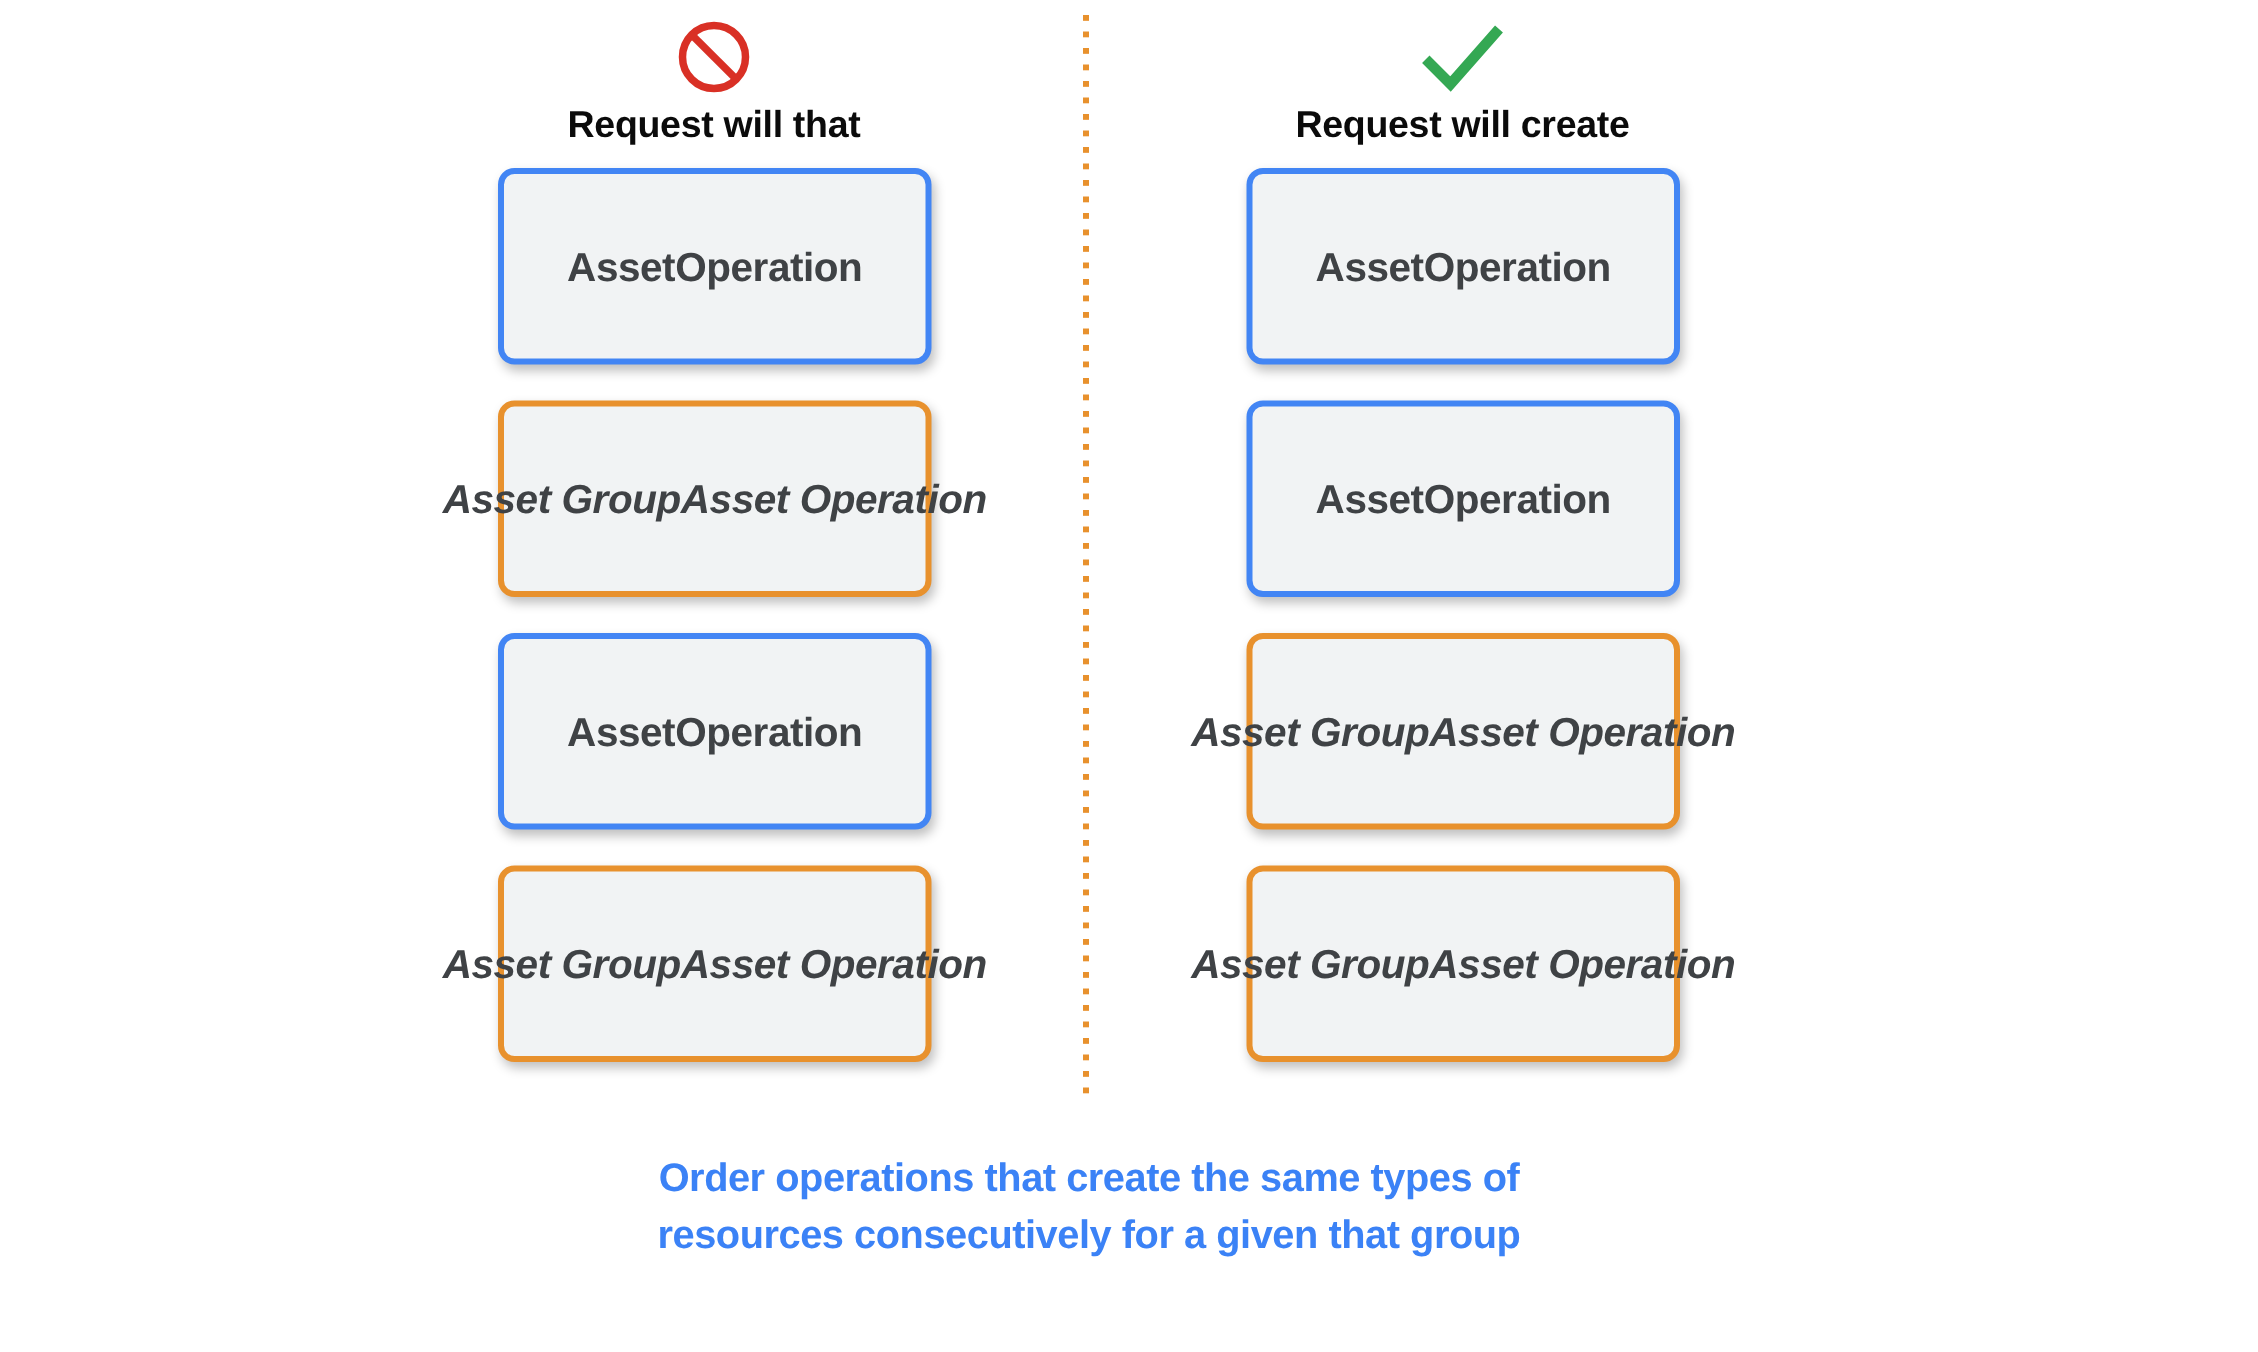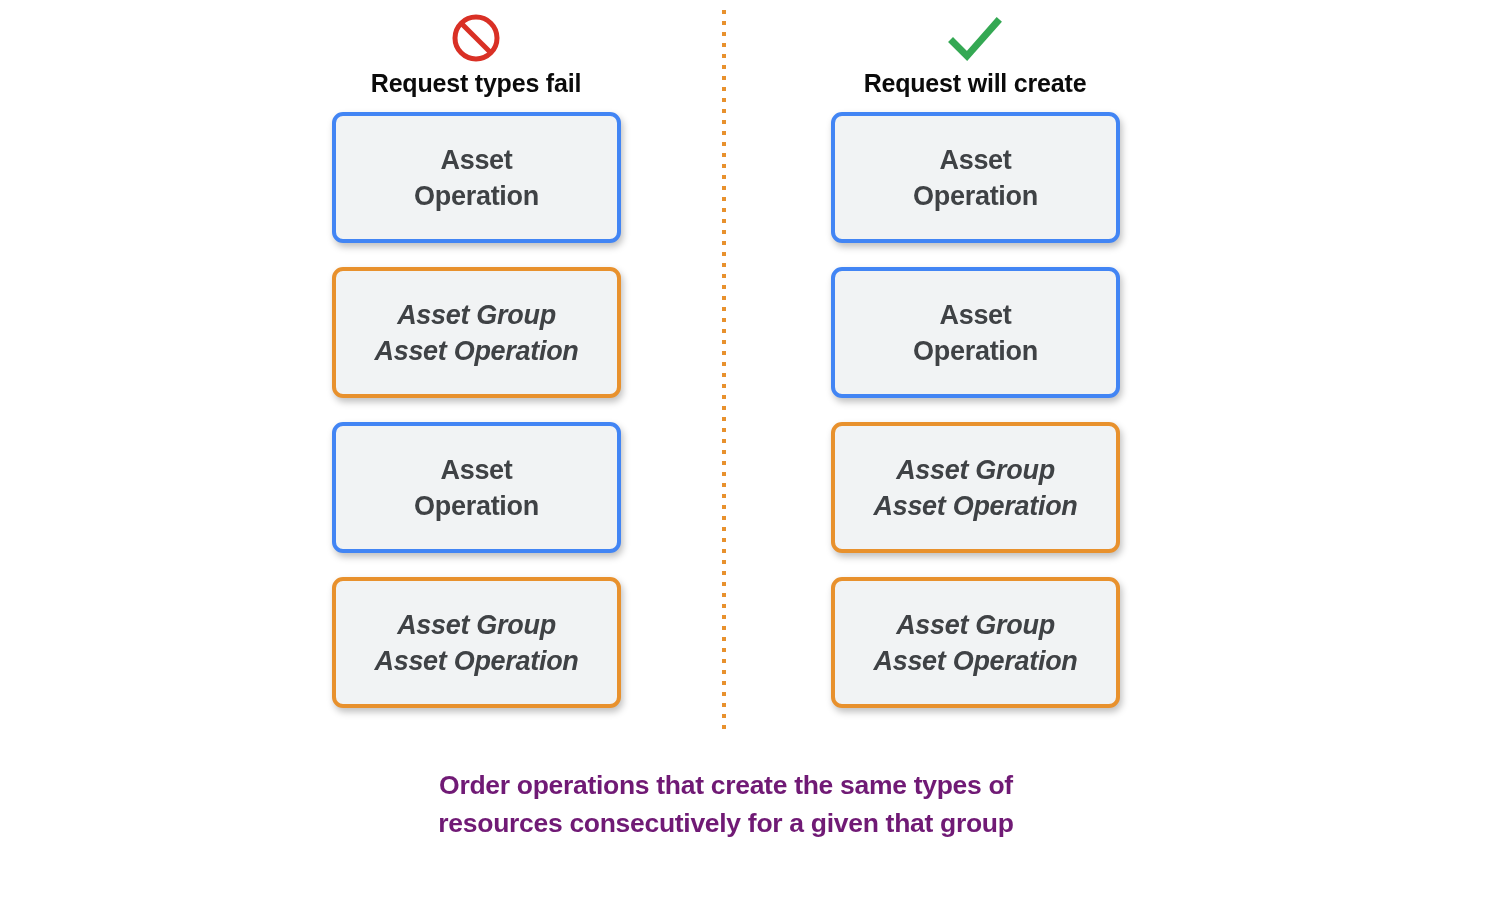--- a/index.html
+++ b/index.html
@@ -84,21 +84,21 @@
     position: relative;
     box-sizing: border-box;
     width: 289px;
     height: 131px;
     margin-bottom: 24px;
     border-radius: 11px;
     border: 4px solid #ec4899;
     background: #F1F3F4;
     box-shadow: 2px 4px 7px rgba(0,0,0,0.25);
     display: flex;
-    flex-direction: column;
+    flex-direction: row;
     align-items: center;
     justify-content: center;
   }
   .op-box:last-child { margin-bottom: 0; }
   .op-box.asset       { border-color: #4285F4; }
   .op-box.asset-group { border-color: #E8912D; font-style: italic; }
 
   .op-line {
     display: block;
     font-size: 27px;
@@ -112,41 +112,41 @@
 
   
   .caption {
     position: absolute;
     left: 276px;
     top: 766px;
     width: 900px;
     text-align: center;
     font-size: 26.5px;
     font-weight: bold;
-    color: #701a75;
+    color: #3b82f6;
     line-height: 38px;
     letter-spacing: -0.3px;
   }
   .caption span { display: block; white-space: nowrap; }
 </style>
 </head>
 <body>
 
 <div id="diagram-root">
 
   <div class="column left">
 
     <div class="col-head">
       <span class="col-icon">
         <svg width="52" height="52" viewBox="0 0 52 52" aria-hidden="true">
           <circle cx="26" cy="26" r="21" fill="none" stroke="#D93025" stroke-width="5"></circle>
           <line x1="11.2" y1="11.2" x2="40.8" y2="40.8" stroke="#D93025" stroke-width="5" stroke-linecap="butt"></line>
         </svg>
       </span>
-      <span class="col-title">Request types fail</span>
+      <span class="col-title">Request will that</span>
     </div>
 
     <div class="box-stack">
 
       <div class="op-box asset">
         <span class="op-line">Asset</span>
         <span class="op-line">Operation</span>
       </div>
 
       <div class="op-box asset-group">

